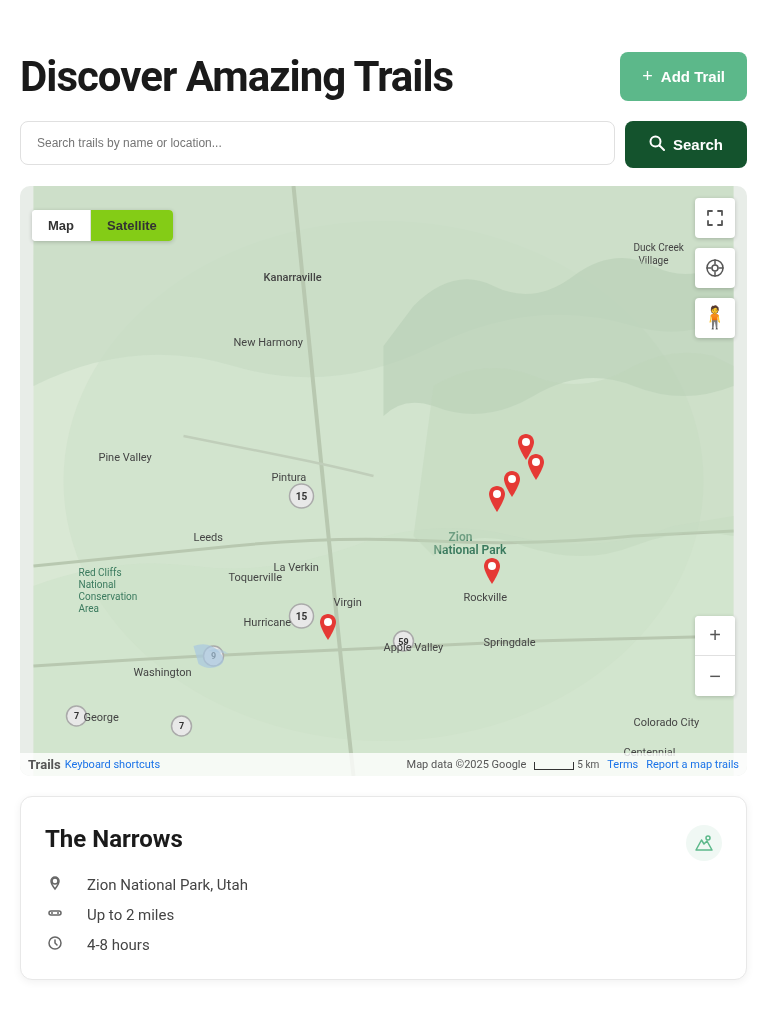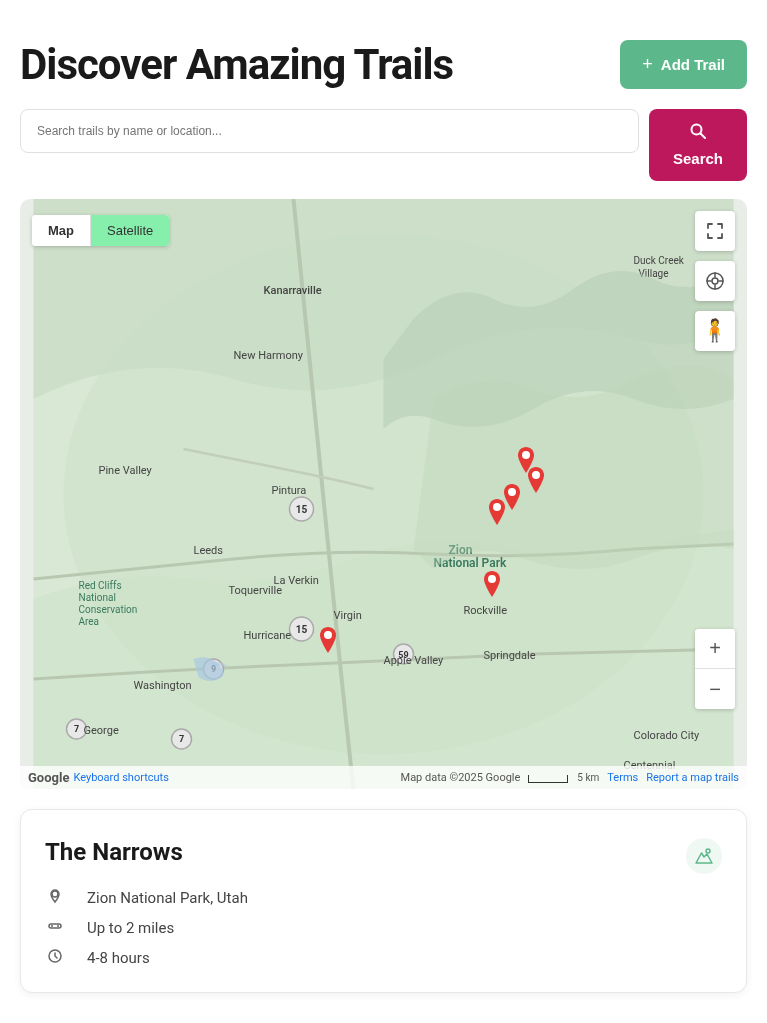--- a/index.html
+++ b/index.html
@@ -13,21 +13,21 @@
       background: #f8f9fa;
       width: 767px;
       min-height: 1023px;
       overflow-x: hidden;
     }
 
     .page-container {
       width: 767px;
       background: #ffffff;
       min-height: 1023px;
-      padding: 0 20px;
+      padding: 12px 20px;
     }
 
     .header-section {
       display: flex;
       align-items: center;
       justify-content: space-between;
       padding: 40px 0 20px 0;
     }
 
     .page-title {
@@ -73,32 +73,31 @@
       padding: 14px 16px;
       border: 1.5px solid #e0e0e0;
       border-radius: 8px;
       font-size: 12px;
       color: #999;
       outline: none;
       background: #fff;
     }
 
     .search-button {
-      background: #be185d;
+      background: #14532d;
       color: white;
       border: none;
       border-radius: 8px;
       padding: 14px 24px;
       font-size: 15px;
       font-weight: 600;
       cursor: pointer;
       display: flex;
       align-items: center;
       gap: 8px;
-      flex-direction: column;
     }
 
     .map-container {
       width: 100%;
       height: 590px;
       border-radius: 10px;
       overflow: hidden;
       position: relative;
       background: #e8ede8;
       margin-bottom: 20px;
@@ -108,36 +107,36 @@
     .map-svg {
       width: 100%;
       height: 100%;
       position: absolute;
       top: 0;
       left: 0;
     }
 
     .map-controls-top {
       position: absolute;
-      top: 16px;
+      top: 24px;
       left: 12px;
       display: flex;
       background: white;
       border-radius: 4px;
       overflow: hidden;
       box-shadow: 0 1px 4px rgba(0,0,0,0.2);
       z-index: 10;
     }
 
     .map-type-btn {
       padding: 8px 16px;
       font-size: 13px;
-      font-weight: 400;
+      font-weight: 700;
       color: #333;
-      background: #86efac;
+      background: #84cc16;
       border: none;
       cursor: pointer;
     }
 
     .map-type-btn.active {
       background: white;
       font-weight: 600;
     }
 
     .map-type-btn:not(:last-child) {
@@ -258,21 +257,21 @@
 
     .map-footer-right {
       display: flex;
       align-items: center;
       gap: 8px;
     }
 
     .scale-bar {
       display: flex;
       align-items: flex-end;
-      gap: 9px;
+      gap: 3px;
       font-size: 10px;
     }
 
     .scale-line {
       width: 40px;
       height: 8px;
       border: 1.5px solid #333;
       border-top: none;
     }
 
@@ -508,21 +507,21 @@
       </svg>
     </div>
 
     <div class="map-zoom-controls">
       <button class="map-zoom-btn">+</button>
       <button class="map-zoom-btn">−</button>
     </div>
 
     <div class="map-footer">
       <div class="map-footer-left">
-        <span class="google-logo">Google</span>
+        <span class="google-logo">Trails</span>
         <span style="cursor:pointer; color:#1a73e8;">Keyboard shortcuts</span>
       </div>
       <div class="map-footer-right">
         <span>Map data ©2025 Google</span>
         <div class="scale-bar">
           <div class="scale-line"></div>
           <span>5 km</span>
         </div>
         <span style="cursor:pointer; color:#1a73e8;">Terms</span>
         <span style="cursor:pointer; color:#1a73e8;">Report a map trails</span>

